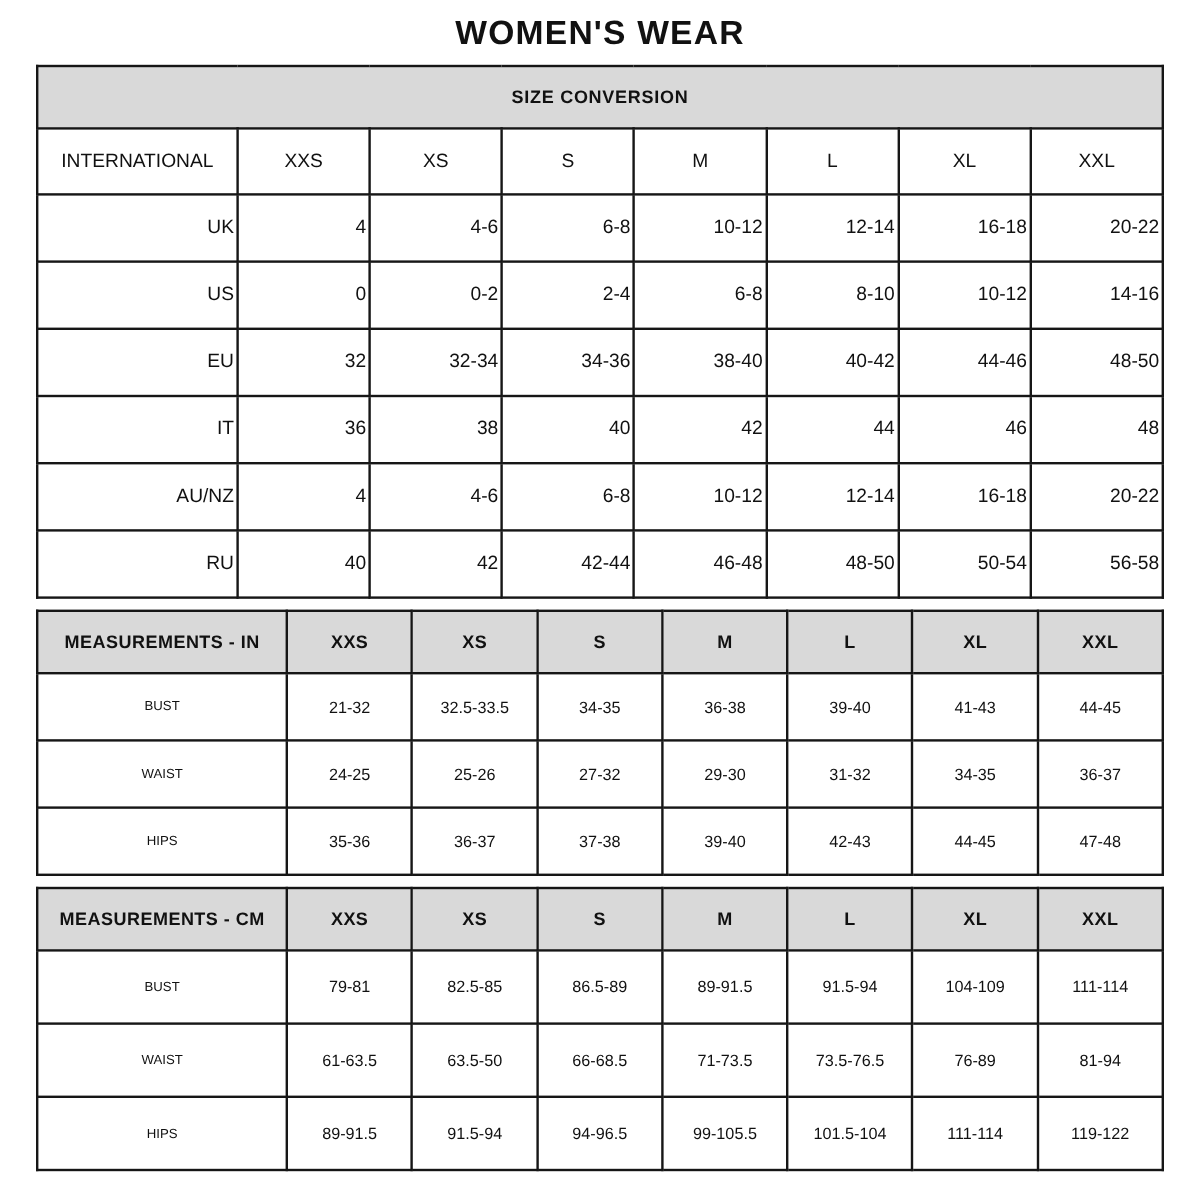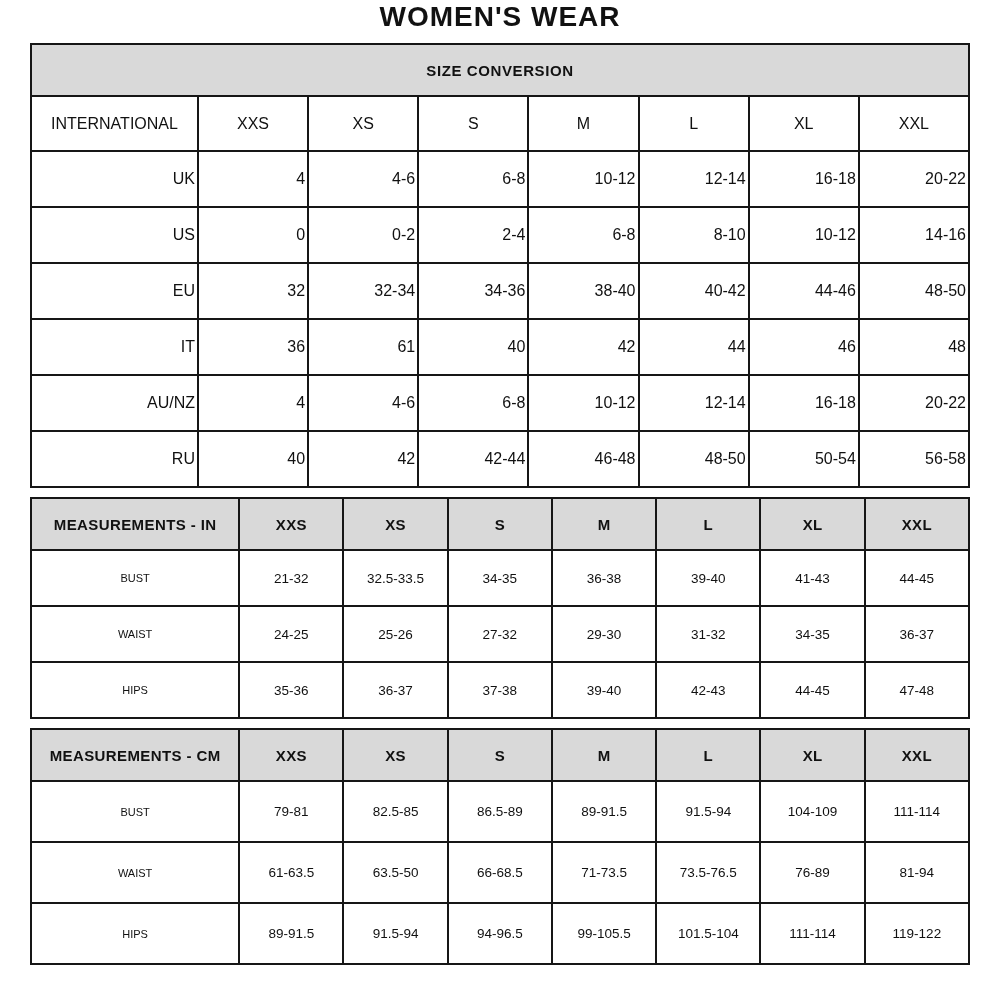--- a/index.html
+++ b/index.html
@@ -14,20 +14,21 @@
     font-family: "Liberation Sans", sans-serif;
     color: var(--text-color, #111111);
     overflow: hidden;
   }
   .page-title {
     text-align: center;
     font-size: 28px;
     font-weight: 700;
     letter-spacing: 1px;
     margin: 0;
+    padding-top: 11px;
     line-height: 34px;
   }
   table.size-table {
     width: 940px;
     margin: 9px auto 0;
     border-collapse: collapse;
     table-layout: fixed;
   }
   table.size-table th,
   table.size-table td {
@@ -133,21 +134,21 @@
           <td class="value-cell">32-34</td>
           <td class="value-cell">34-36</td>
           <td class="value-cell">38-40</td>
           <td class="value-cell">40-42</td>
           <td class="value-cell">44-46</td>
           <td class="value-cell">48-50</td>
         </tr>
         <tr>
           <td class="row-label">IT</td>
           <td class="value-cell">36</td>
-          <td class="value-cell">61</td>
+          <td class="value-cell">38</td>
           <td class="value-cell">40</td>
           <td class="value-cell">42</td>
           <td class="value-cell">44</td>
           <td class="value-cell">46</td>
           <td class="value-cell">48</td>
         </tr>
         <tr>
           <td class="row-label">AU/NZ</td>
           <td class="value-cell">4</td>
           <td class="value-cell">4-6</td>

